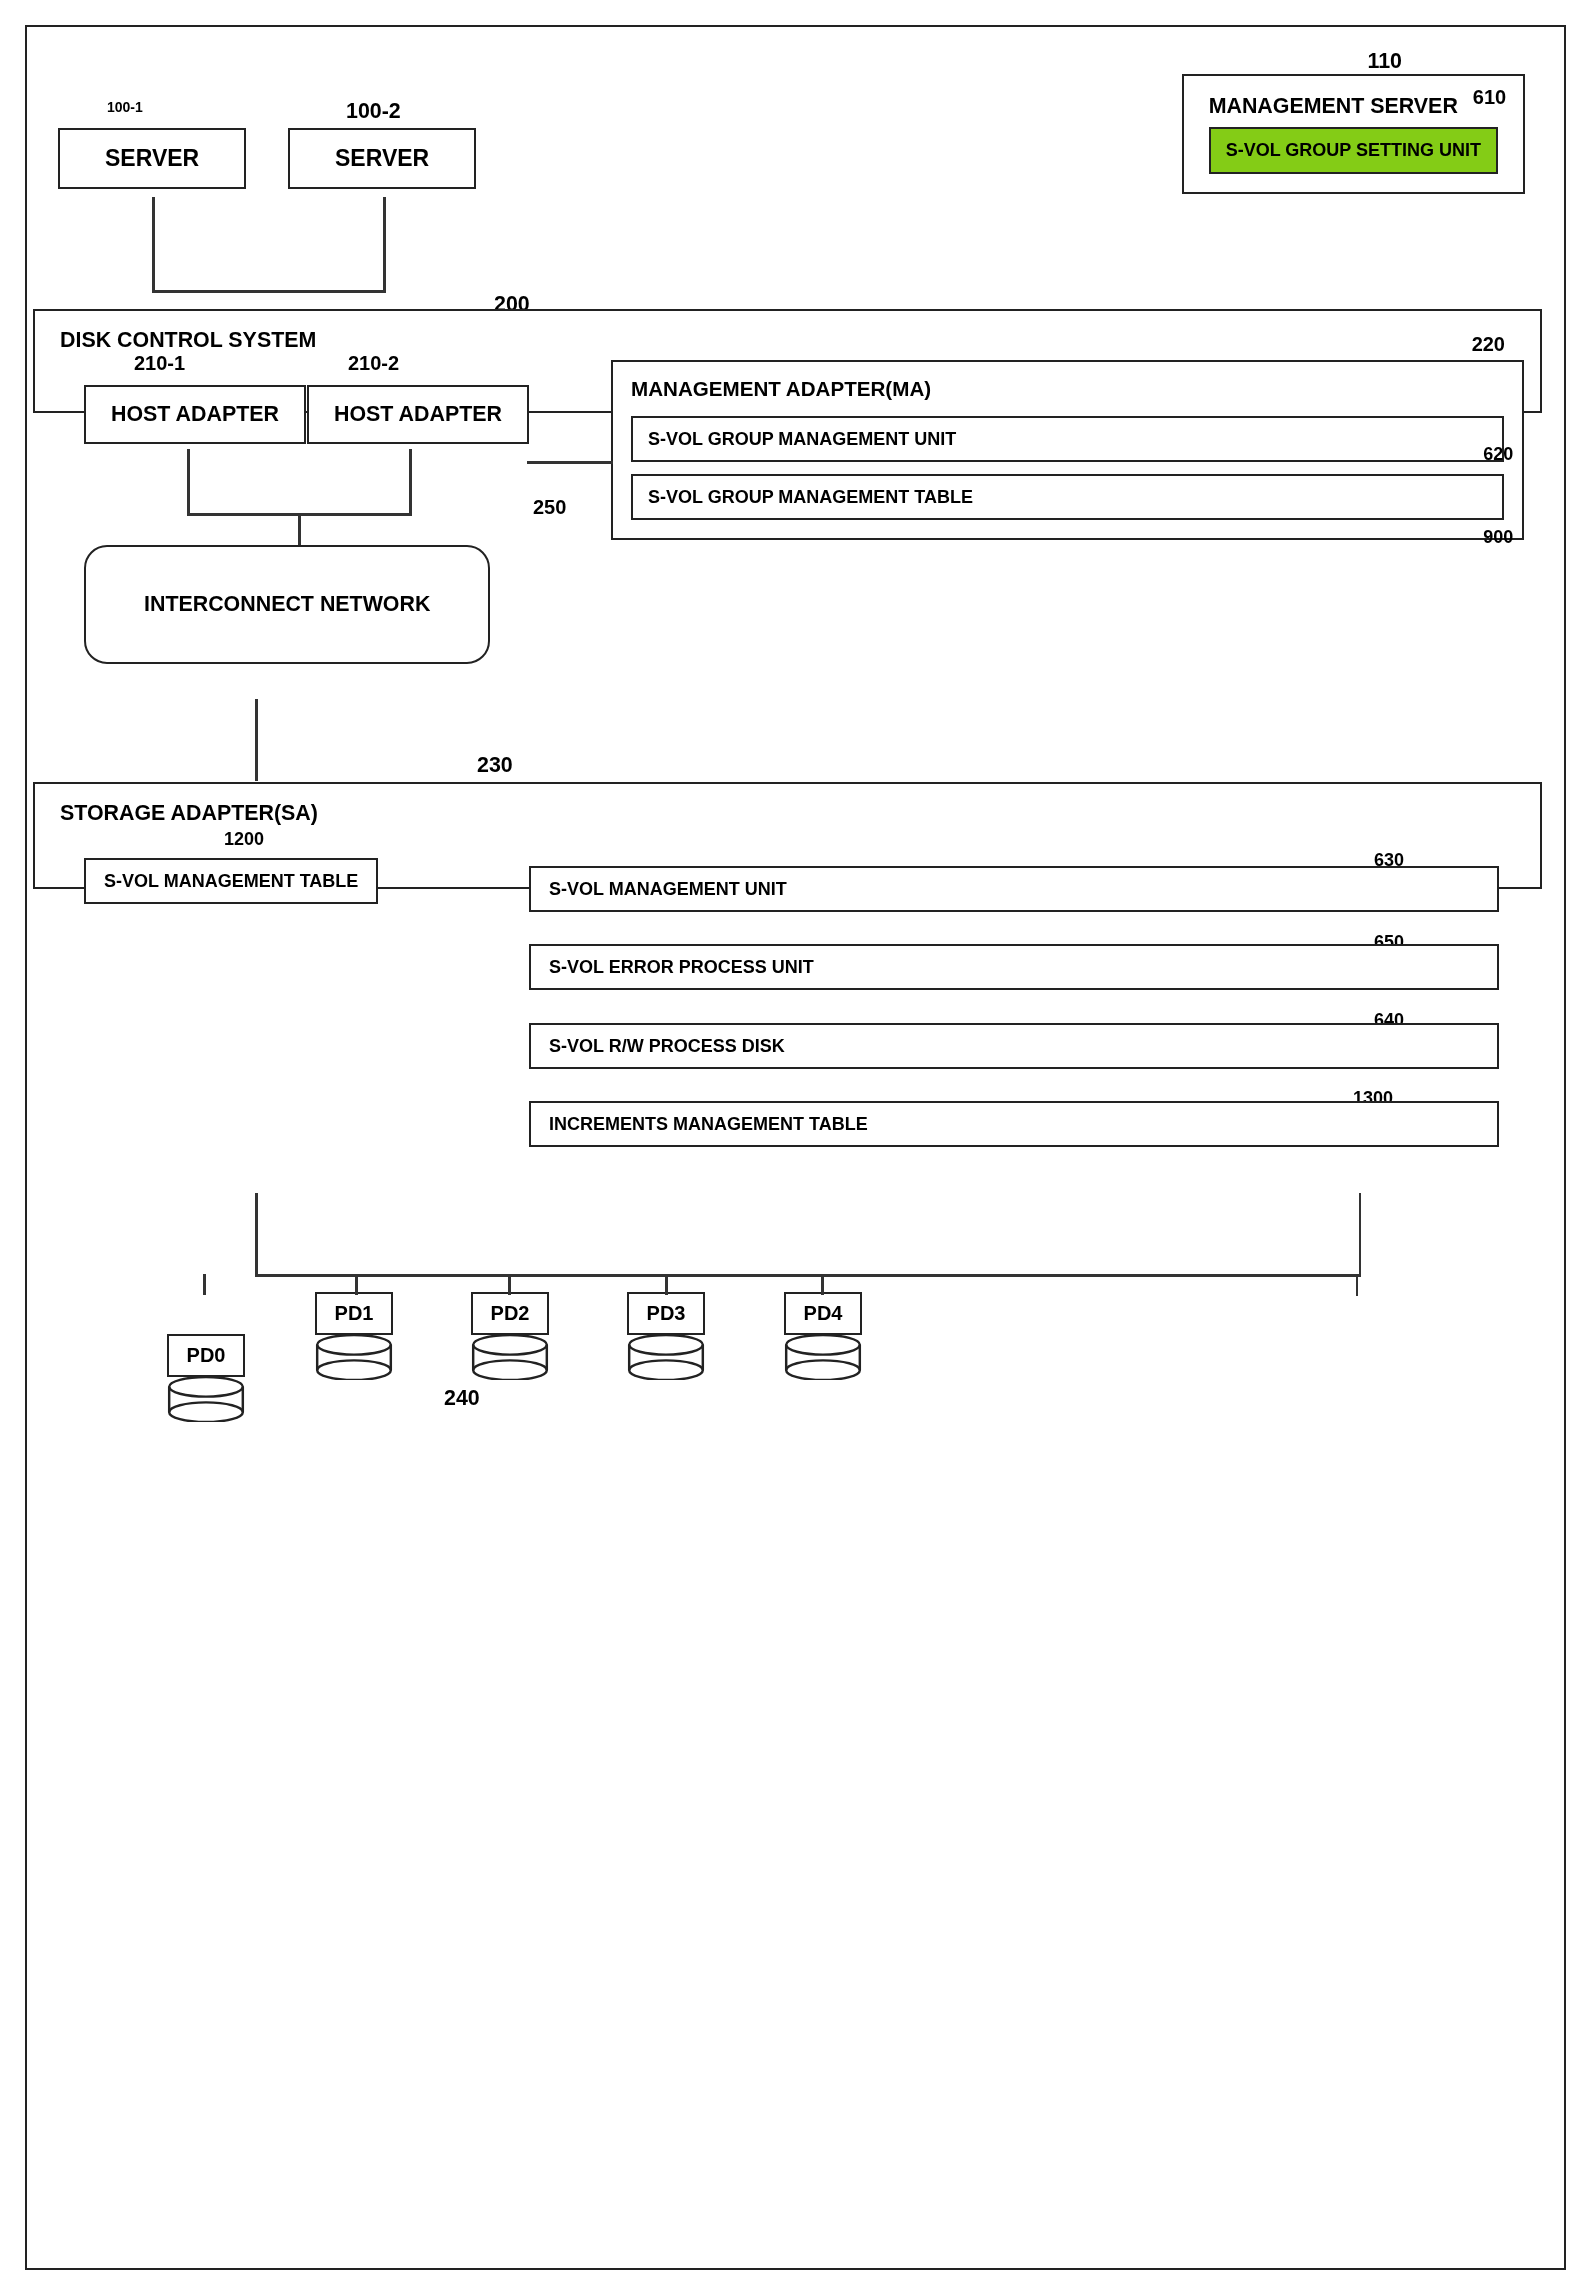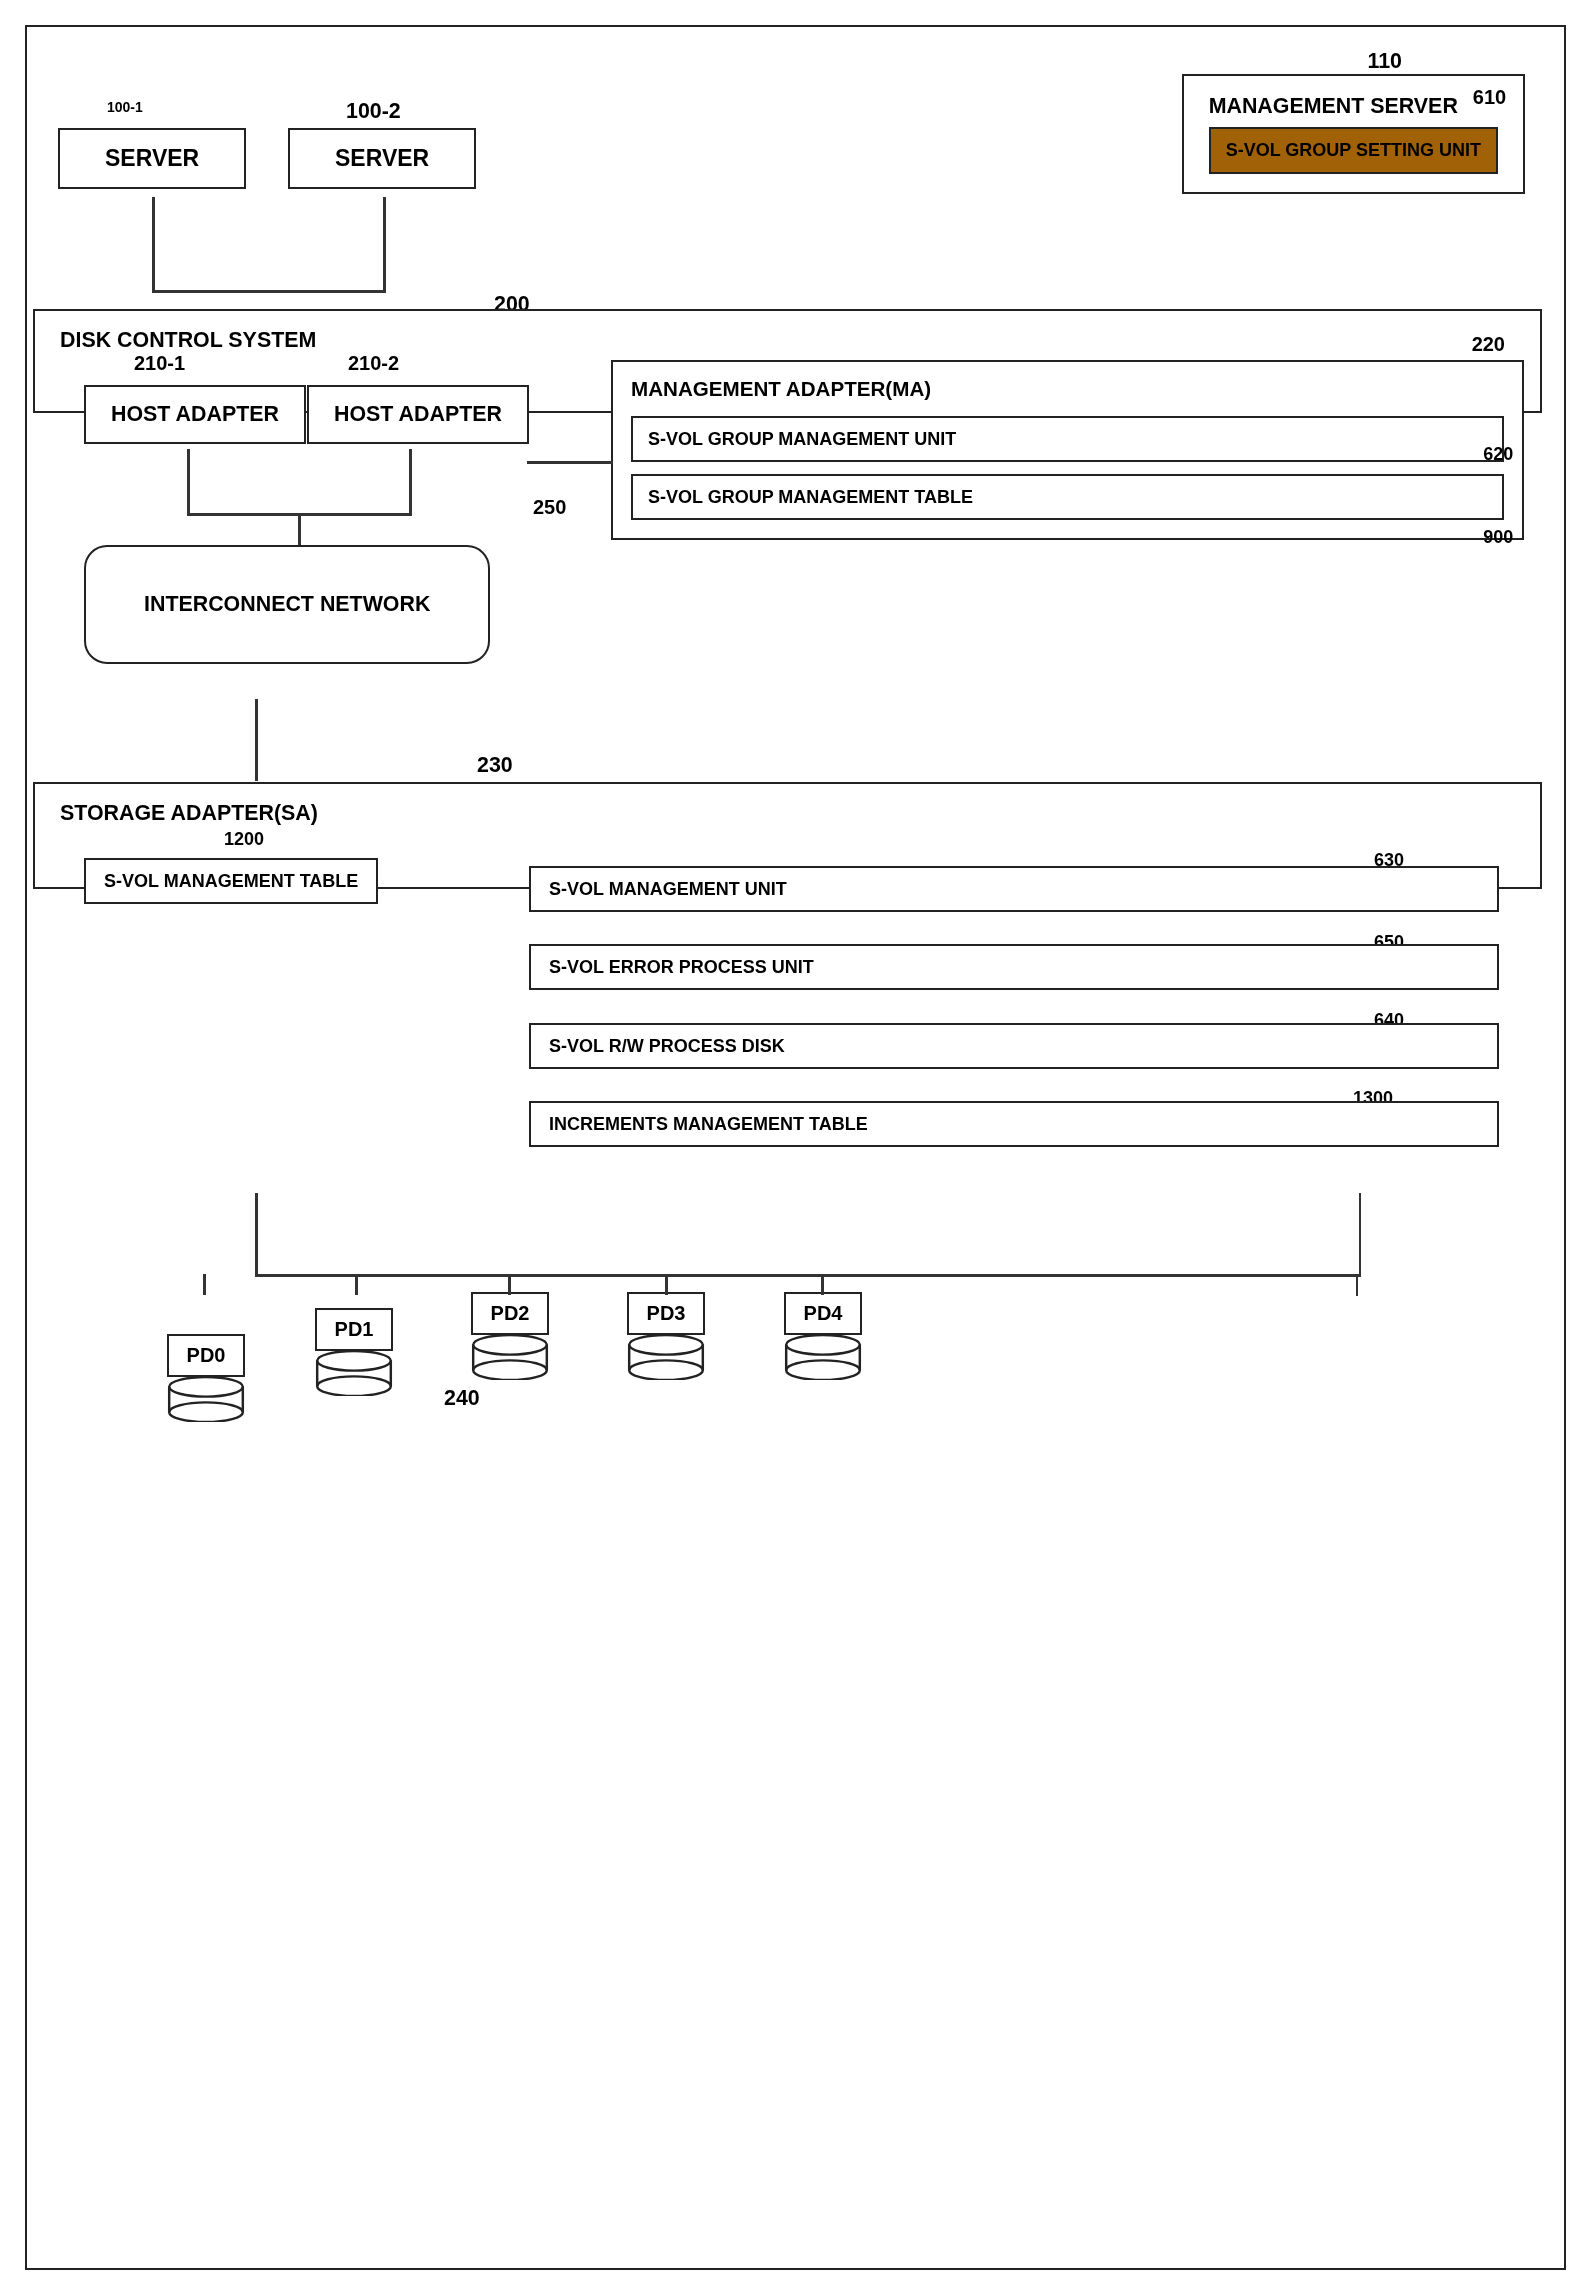--- a/index.html
+++ b/index.html
@@ -45,21 +45,21 @@
 
   <div class="abs" style="top:49px; right:189px;">
     <span style="font-size:21.4px;font-weight:bold;">110</span>
   </div>
 
   <div class="abs" style="top:74px; right:66px; border:2.5px solid #222; padding:18px 25px 18px 25px; background:#fff; min-width:313px;">
 
     <div style="position:relative;">
       <span style="font-size:21.4px;font-weight:bold; display:block; margin-bottom:6.6px;">MANAGEMENT SERVER</span>
       <span style="font-size:20px;font-weight:bold; position:absolute; top:-8.2px; right:-8.2px;">610</span>
-      <div style="border:2.5px solid #222; padding:10.7px 15px; background:#a16207; margin-top:8.2px;">
+      <div style="border:2.5px solid #222; padding:10.7px 15px; background:#84cc16; margin-top:8.2px;">
         <span style="font-size:18px;font-weight:bold;">S-VOL GROUP SETTING UNIT</span>
       </div>
     </div>
   </div>
 
   <div class="abs" style="top:292px; left:494px;">
     <span style="font-size:21.4px;font-weight:bold;">200</span>
   </div>
 
   <div class="abs" style="top:197px; left:152px; width:2.5px; height:95px; background:#333;"></div>
@@ -194,21 +194,21 @@
     </div>
     <svg width="82" height="45" viewBox="0 0 100 55" style="display:block;">
       <ellipse cx="50" cy="12" rx="45" ry="12" fill="none" stroke="#222" stroke-width="3"></ellipse>
       <line x1="5" y1="12" x2="5" y2="43" stroke="#222" stroke-width="3"></line>
       <line x1="95" y1="12" x2="95" y2="43" stroke="#222" stroke-width="3"></line>
       <ellipse cx="50" cy="43" rx="45" ry="12" fill="none" stroke="#222" stroke-width="3"></ellipse>
     </svg>
   </div>
 
   <div class="abs" style="top:1292px; left:313px; display:flex; flex-direction:column; align-items:center;">
-    <div style="border:2.5px solid #222; padding:8.2px 18px; background:#fff; font-size:20px; font-weight:bold;margin-top:16px;">
+    <div style="border:2.5px solid #222; padding:8.2px 18px; background:#fff; font-size:20px; font-weight:bold;">
       <span>PD1</span>
     </div>
     <svg width="82" height="45" viewBox="0 0 100 55" style="display:block;">
       <ellipse cx="50" cy="12" rx="45" ry="12" fill="none" stroke="#222" stroke-width="3"></ellipse>
       <line x1="5" y1="12" x2="5" y2="43" stroke="#222" stroke-width="3"></line>
       <line x1="95" y1="12" x2="95" y2="43" stroke="#222" stroke-width="3"></line>
       <ellipse cx="50" cy="43" rx="45" ry="12" fill="none" stroke="#222" stroke-width="3"></ellipse>
     </svg>
   </div>
 

